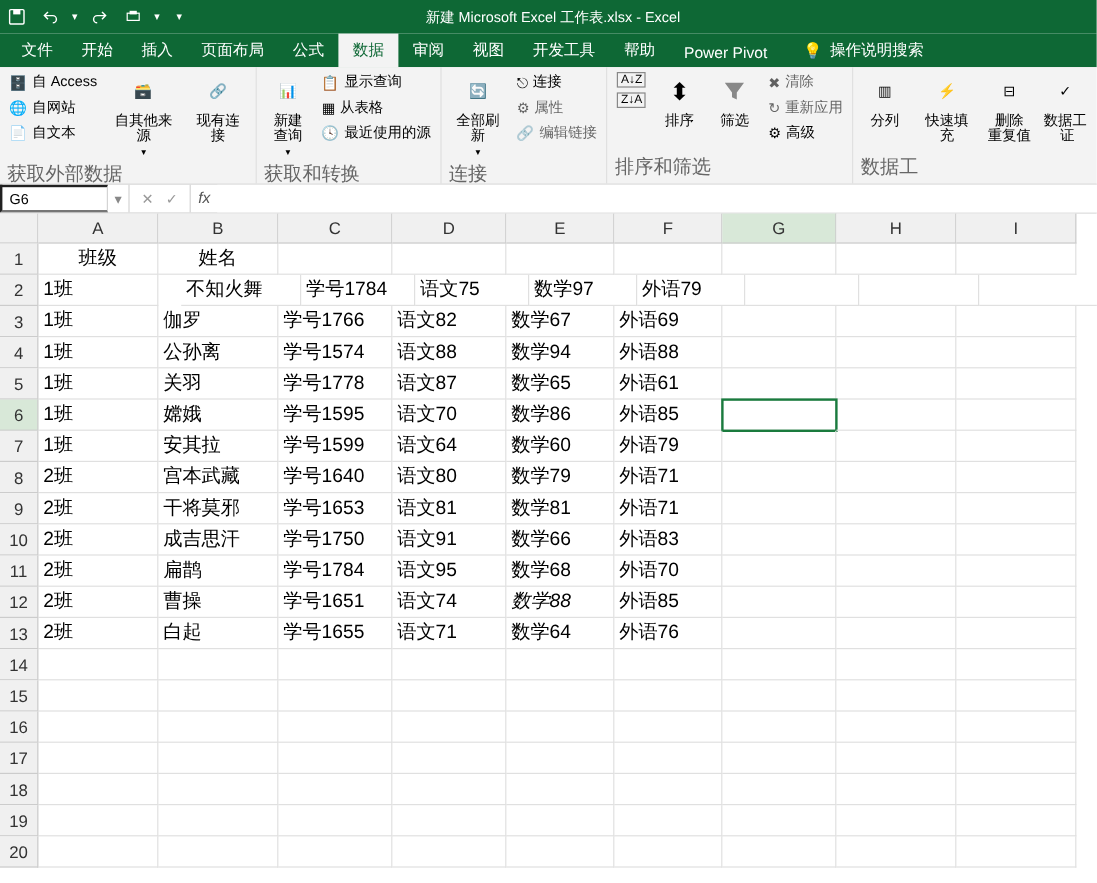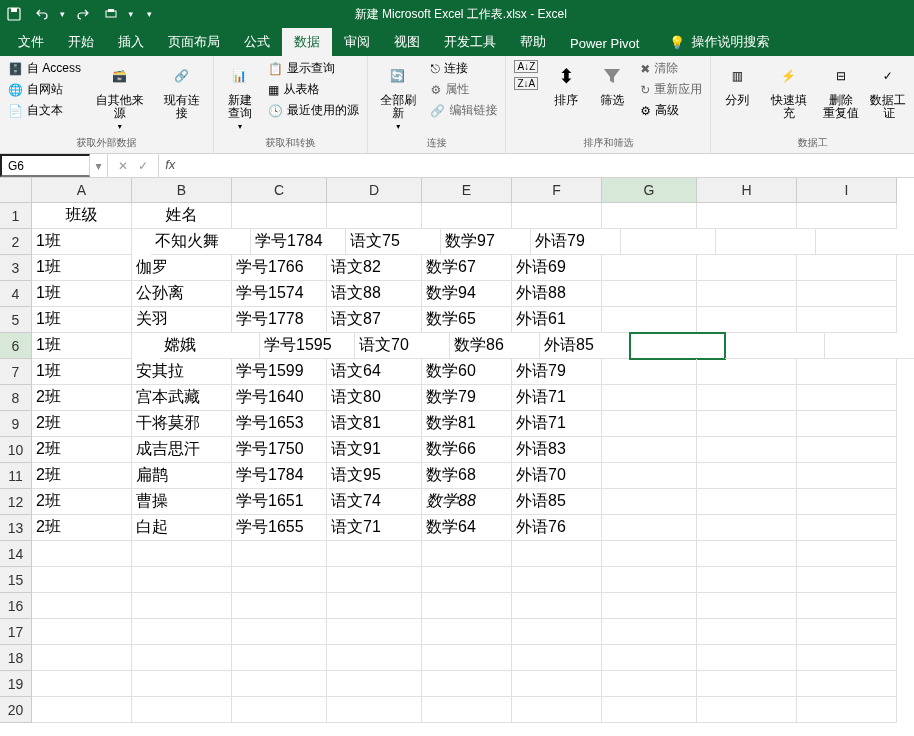--- a/index.html
+++ b/index.html
@@ -14,21 +14,21 @@
 
 .ribbon-tabs { background: #0e6835; height: 28px; display: flex; align-items: flex-end; color: #fff; font-size: 13px; padding-left: 6px; }
 .tab { padding: 5px 12px; cursor: pointer; }
 .tab.active { background: #f3f3f3; color: #0e6835; }
 .tab-tell { display: flex; align-items: center; gap: 6px; margin-left: 8px; padding: 5px 10px; }
 
 
 .ribbon { background: #f3f3f3; border-bottom: 1px solid #d4d4d4; height: 98px; display: flex; }
 .ribbon-group { border-right: 1px solid #e0e0e0; padding: 2px 6px 0; display: flex; flex-direction: column; }
 .group-body { flex: 1; display: flex; gap: 6px; align-items: flex-start; }
-.group-label { text-align: center; font-size: 10px; color: #666; padding: 2px 0 3px; }
+.group-label { text-align: left; font-size: 16px; color: #666; padding: 2px 0 3px; }
 .btn-small { display: flex; align-items: center; gap: 4px; font-size: 12px; padding: 2px 2px; cursor: pointer; white-space: nowrap; }
 .btn-large { display: flex; flex-direction: column; align-items: center; gap: 2px; font-size: 12px; padding: 2px 4px; cursor: pointer; min-width: 40px; }
 .btn-large .ico { width: 32px; height: 32px; display: flex; align-items: center; justify-content: center; }
 .btn-large .lbl { text-align: center; line-height: 1.1; }
 .vstack { display: flex; flex-direction: column; }
 .disabled { opacity: 0.6; }
 
 
 .formula-bar { height: 24px; border-bottom: 1px solid #d4d4d4; display: flex; align-items: stretch; background: #fff; }
 .name-box { width: 90px; border-right: 1px solid #d4d4d4; padding: 3px 6px; font-size: 12px; background:#fff; }
@@ -350,21 +350,21 @@
           <div class="cell" style="width: 95px; height: 26px;">学号1778</div>
           <div class="cell" style="width: 95px; height: 26px;">语文87</div>
           <div class="cell" style="width: 90px; height: 26px;">数学65</div>
           <div class="cell" style="width: 90px; height: 26px;">外语61</div>
           <div class="cell" style="width: 95px; height: 26px;"></div>
           <div class="cell" style="width: 100px; height: 26px;"></div>
           <div class="cell" style="width: 100px; height: 26px;"></div>
         </div>
         <div class="cell-row">
           <div class="cell" style="width: 100px; height: 26px;">1班</div>
-          <div class="cell" style="width: 100px; height: 26px; margin-left: 28px;">嫦娥</div>
+          <div class="cell" style="width: 100px; height: 26px;">嫦娥</div>
           <div class="cell" style="width: 95px; height: 26px;">学号1595</div>
           <div class="cell" style="width: 95px; height: 26px;">语文70</div>
           <div class="cell" style="width: 90px; height: 26px; text-align: center;">数学86</div>
           <div class="cell" style="width: 90px; height: 26px;">外语85</div>
           <div class="cell selected-cell" style="width: 95px; height: 26px;"></div>
           <div class="cell" style="width: 100px; height: 26px;"></div>
           <div class="cell" style="width: 100px; height: 26px;"></div>
         </div>
         <div class="cell-row">
           <div class="cell" style="width: 100px; height: 26px;">1班</div>

